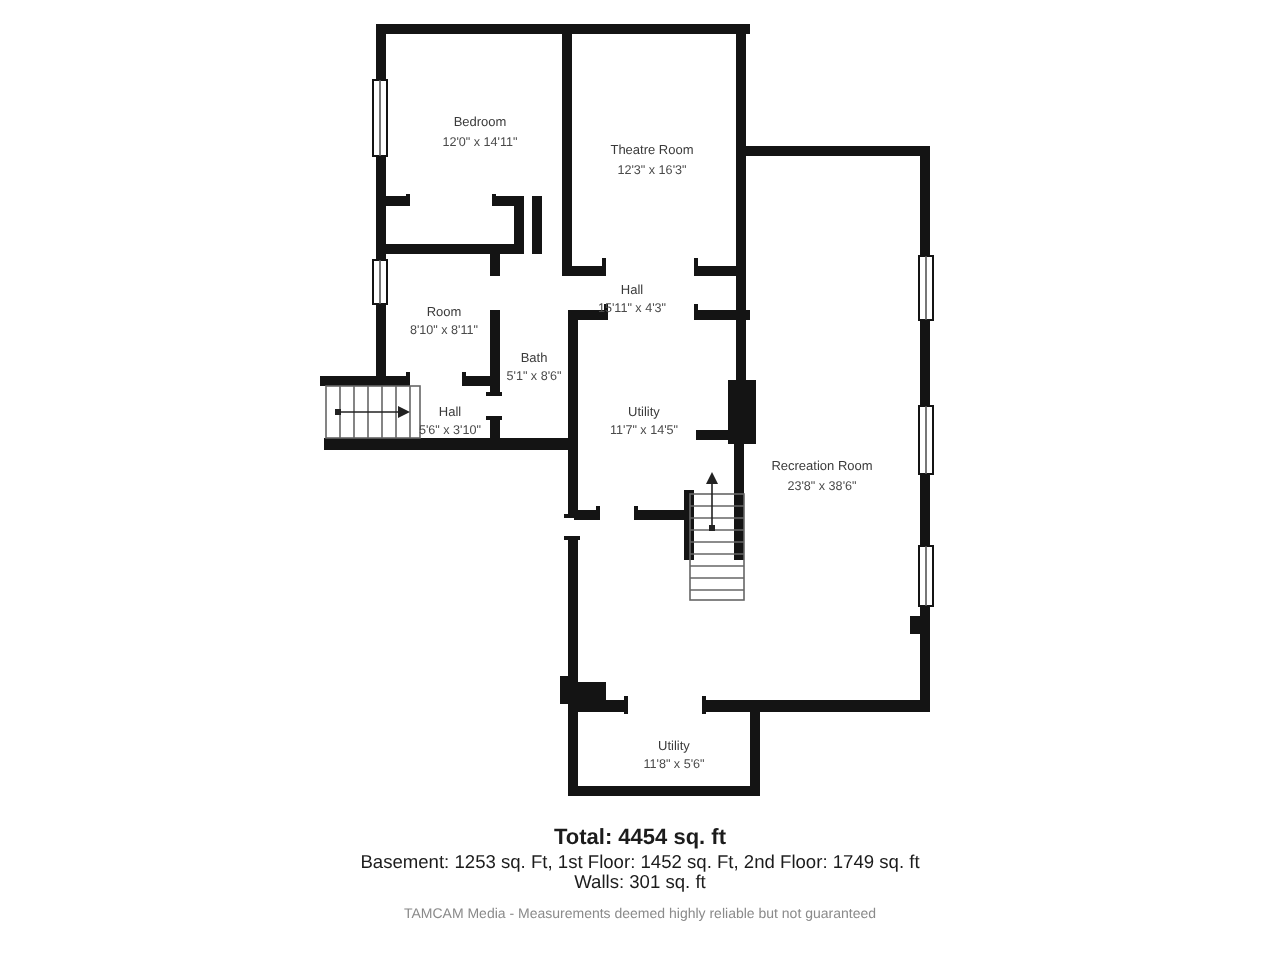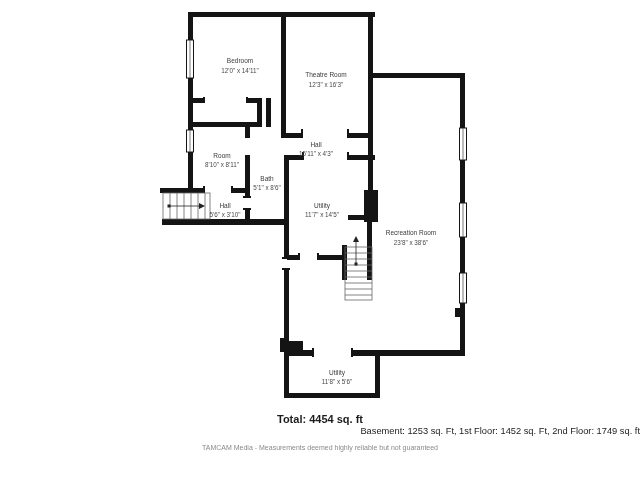--- a/index.html
+++ b/index.html
@@ -3,21 +3,21 @@
 <meta charset="utf-8">
 <style>
   html,body{margin:0;padding:0;background:#fff;}
   .screen{position:relative;width:640px;height:480px;background:#ffffff;overflow:hidden;
           font-family:"Liberation Sans",sans-serif;}
   .plan-svg{position:absolute;left:0;top:0;}
   .room-name{font-family:"Liberation Sans",sans-serif;font-size:6.5px;fill:#3a3a3a;text-anchor:middle;}
   .room-dims{font-family:"Liberation Sans",sans-serif;font-size:6.3px;fill:#4a4a4a;text-anchor:middle;}
   .footer{position:absolute;left:0;top:413px;width:640px;text-align:center;color:#1c1c1c;}
   .f-total{font-size:11px;font-weight:bold;margin-bottom:2px;}
-  .f-line{font-size:9.3px;line-height:9.8px;text-align:right;}
+  .f-line{font-size:9.3px;line-height:9.8px;}
   .f-disc{font-size:7px;color:#8a8a8a;margin-top:7px;}
 </style>
 </head>
 <body>
 
 <div class="screen">
 
   <svg class="plan-svg" width="640" height="410" viewBox="0 0 640 410">
 
     <g fill="#141414">
@@ -166,16 +166,17 @@
       <text class="room-dims" x="411" y="245">23'8" x 38'6"</text>
 
       <text class="room-name" x="337" y="375">Utility</text>
       <text class="room-dims" x="337" y="384">11'8" x 5'6"</text>
     </g>
   </svg>
 
   <div class="footer">
     <div class="f-total">Total: 4454 sq. ft</div>
     <div class="f-line">Basement: 1253 sq. Ft, 1st Floor: 1452 sq. Ft, 2nd Floor: 1749 sq. ft</div>
+    <div class="f-line">Walls: 301 sq. ft</div>
     <div class="f-disc">TAMCAM Media - Measurements deemed highly reliable but not guaranteed</div>
   </div>
 
 </div>
 
 </body></html>

